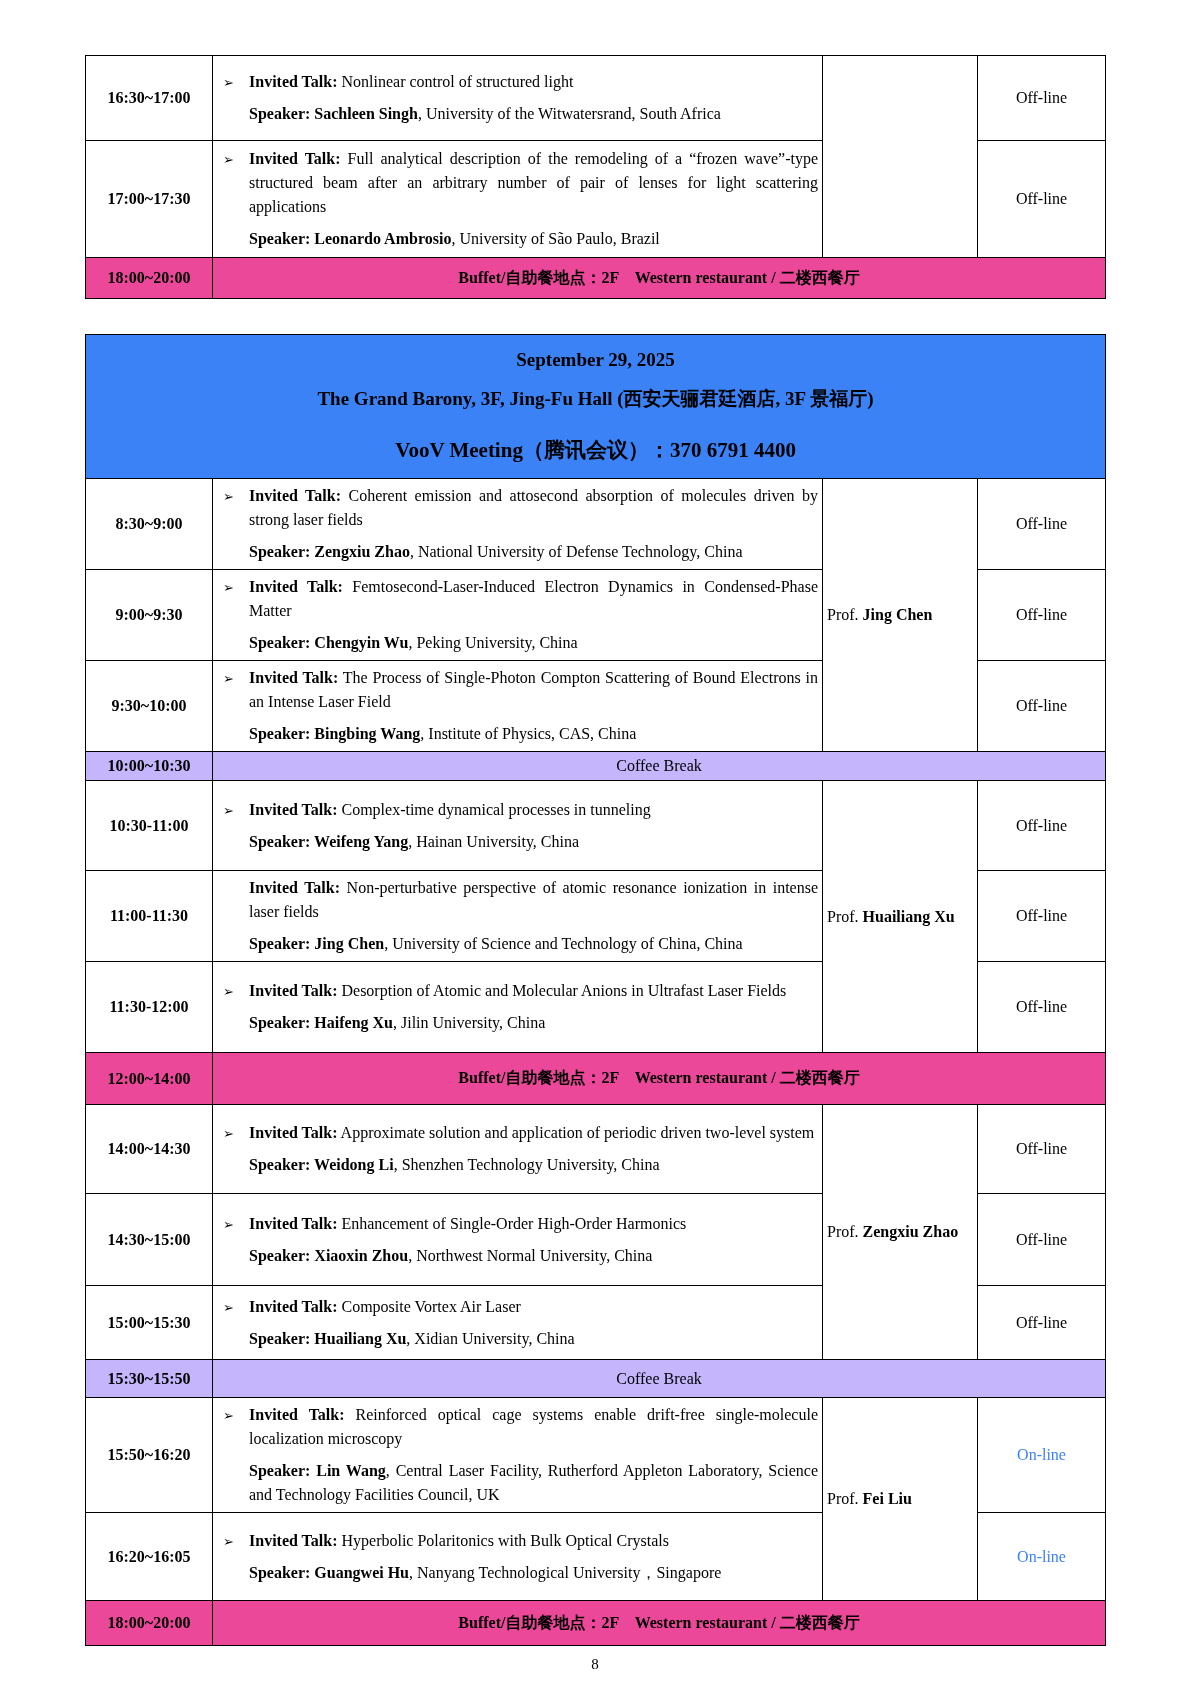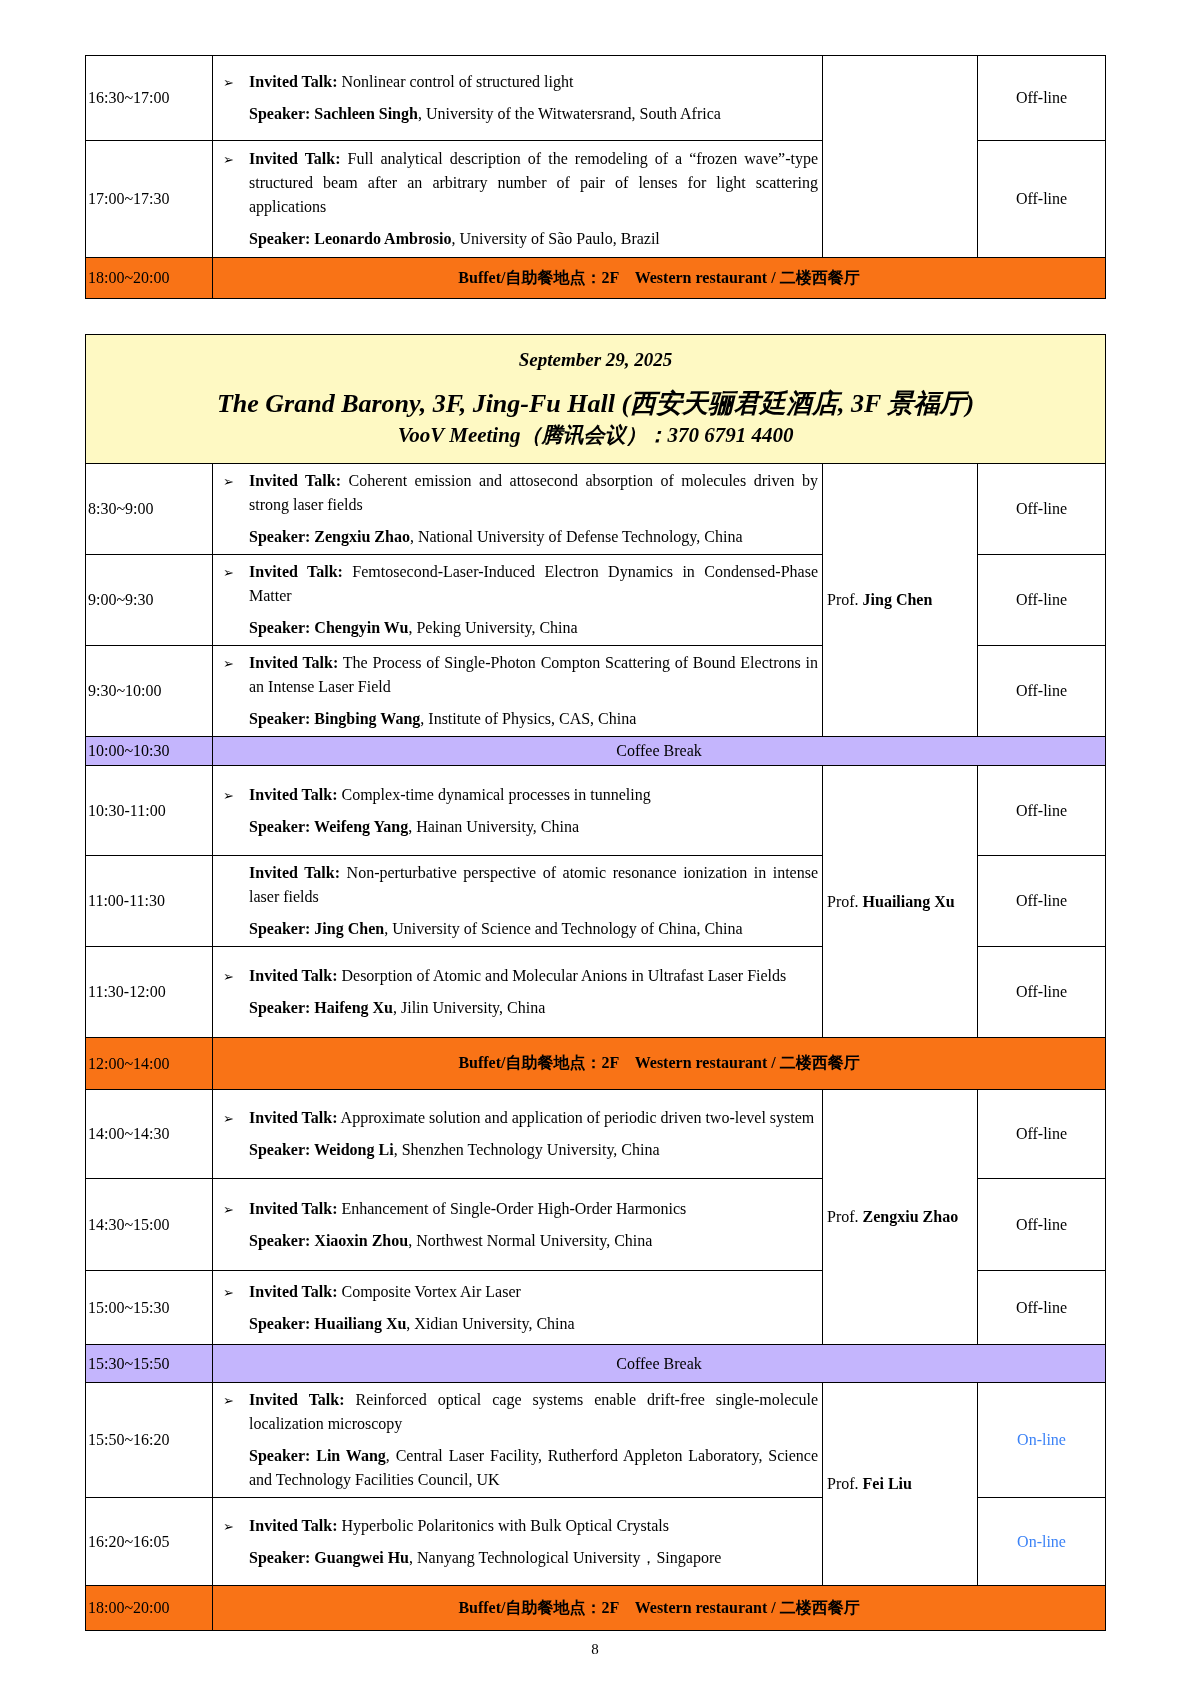--- a/index.html
+++ b/index.html
@@ -20,22 +20,22 @@
     border:1px solid #000;
     vertical-align:middle;
     font-size:16px;
   }
   col.c-time  { width:127px; }
   col.c-talk  { width:610px; }
   col.c-chair { width:155px; }
   col.c-mode  { width:128px; }
 
   td.time {
-    text-align:left;
-    font-weight:normal;
+    text-align:center;
+    font-weight:bold;
     padding:2px;
   }
   td.talk-cell { padding:5px 4px 5px 10px; }
   p.talk, p.speaker {
     line-height:1.5;
     text-align:justify;
     padding-left:26px;
     margin:0 0 8px 0;
   }
   p.speaker { margin-bottom:0; }
@@ -44,33 +44,32 @@
     display:inline-block;
     width:26px;
     text-indent:0;
     font-size:13px;
   }
   td.chair { padding:2px 0 2px 4px; line-height:1.5; }
   td.mode  { text-align:center; }
   td.mode.online { color:#3b82f6; font-weight:normal; }
 
   tr.break td   { background:#c4b5fd; }
-  tr.buffet td  { background:#f97316; }
+  tr.buffet td  { background:#ec4899; }
   td.breaklbl   { text-align:center; }
   td.bufflbl    { text-align:center; font-weight:bold; }
 
   tr.header td {
-    background:#fef9c3;
+    background:#3b82f6;
     text-align:center;
     font-weight:bold;
     padding:14px 6px;
-    font-style:italic;
   }
   .hdate  { font-size:19px; margin-bottom:15px; }
-  .hvenue { font-size:26px; margin-bottom:0; }
+  .hvenue { font-size:19px; margin-bottom:24px; }
   .hmeet  { font-size:21px; }
 
   .tablegap { height:35px; }
   .pagenum {
     width:1020px;
     text-align:center;
     font-size:15px;
     margin-top:10px;
   }
 </style>

